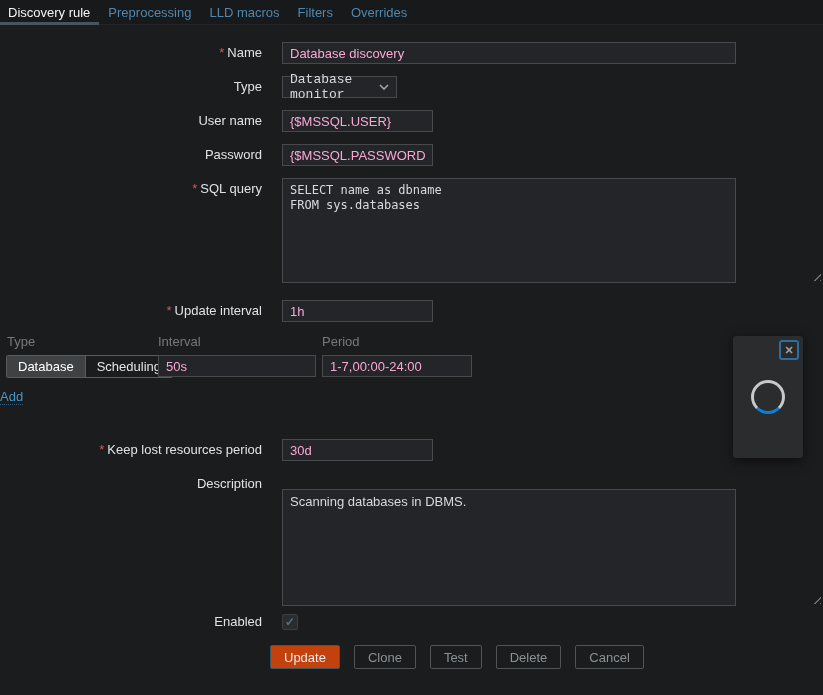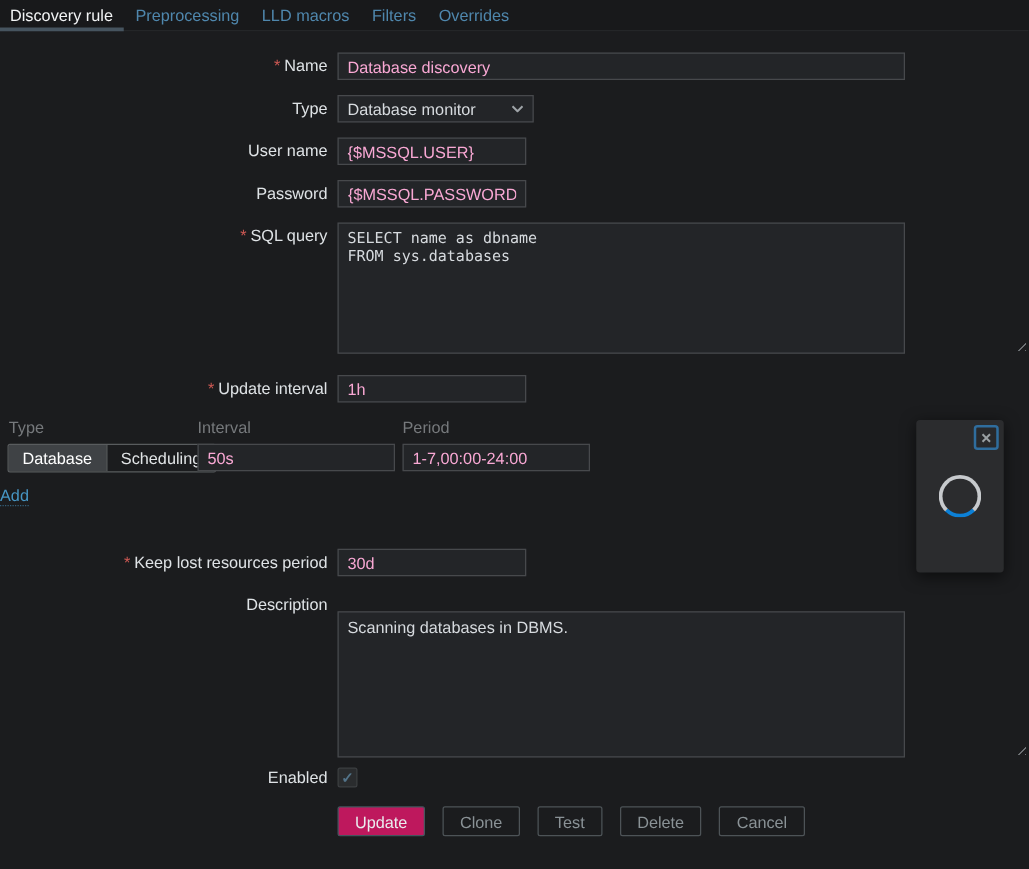--- a/index.html
+++ b/index.html
@@ -35,21 +35,21 @@
     content:"";
     position:absolute;left:0;right:0;bottom:-1px;
     height:3px;background:#46545f;
   }
 
   
   .form{padding-top:17px;}
   .row{
     display:grid;
     grid-template-columns:262px 1fr;
-    column-gap:8px;
+    column-gap:20px;
     margin-bottom:12px;
     align-items:start;
   }
   .lbl{
     text-align:right;
     line-height:22px;
     color:#dfe3e6;
     white-space:nowrap;
   }
   .req{color:#cf5954;margin-right:3px;}
@@ -64,27 +64,28 @@
     font-size:13px;
     padding:0 7px;
     outline:none;
   }
   .w-full{width:454px;}
   .w-short{width:151px;}
 
   
   .select{
     box-sizing:border-box;
-    width:157px;height:22px;
+    width:115px;height:22px;
     background:#232528;
     border:1px solid #47494c;
     display:flex;align-items:center;justify-content:space-between;
     padding:0 7px;
     cursor:pointer;
     color:#d6dade;
+    font-family:Liberation Mono, monospace;
   }
   .select .chev{display:flex;align-items:center;}
 
   
   .ta-wrap{position:relative;display:inline-block;}
   textarea{
     box-sizing:border-box;
     background:#232528;
     border:1px solid #47494c;
     color:#d6dade;
@@ -187,21 +188,21 @@
     border-radius:2px;
     font-family:"Liberation Sans",sans-serif;
     font-size:13px;
     padding:0 13px;
     cursor:pointer;
     background:transparent;
     border:1px solid #4d5357;
     color:#8a9296;
   }
   .btn[data-primary="true"]{
-    background:#be185d;
+    background:#c2410c;
     border:1px solid #46545e;
     color:#e9ecee;
   }
 
   
   .popup{
     position:absolute;
     left:733px;top:336px;
     width:70px;height:122px;
     background:#2b2c2e;

